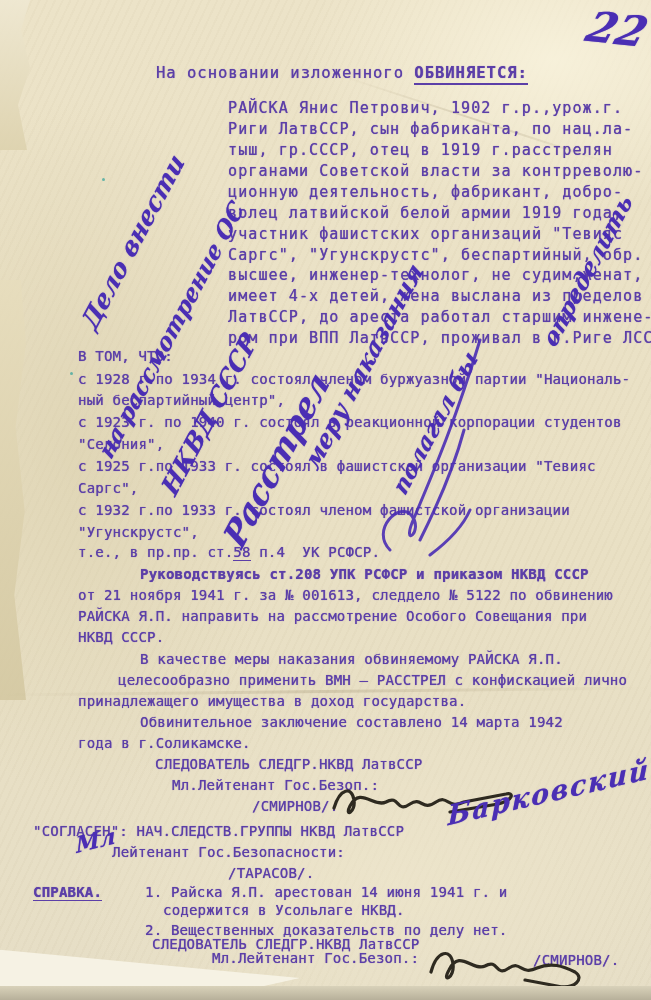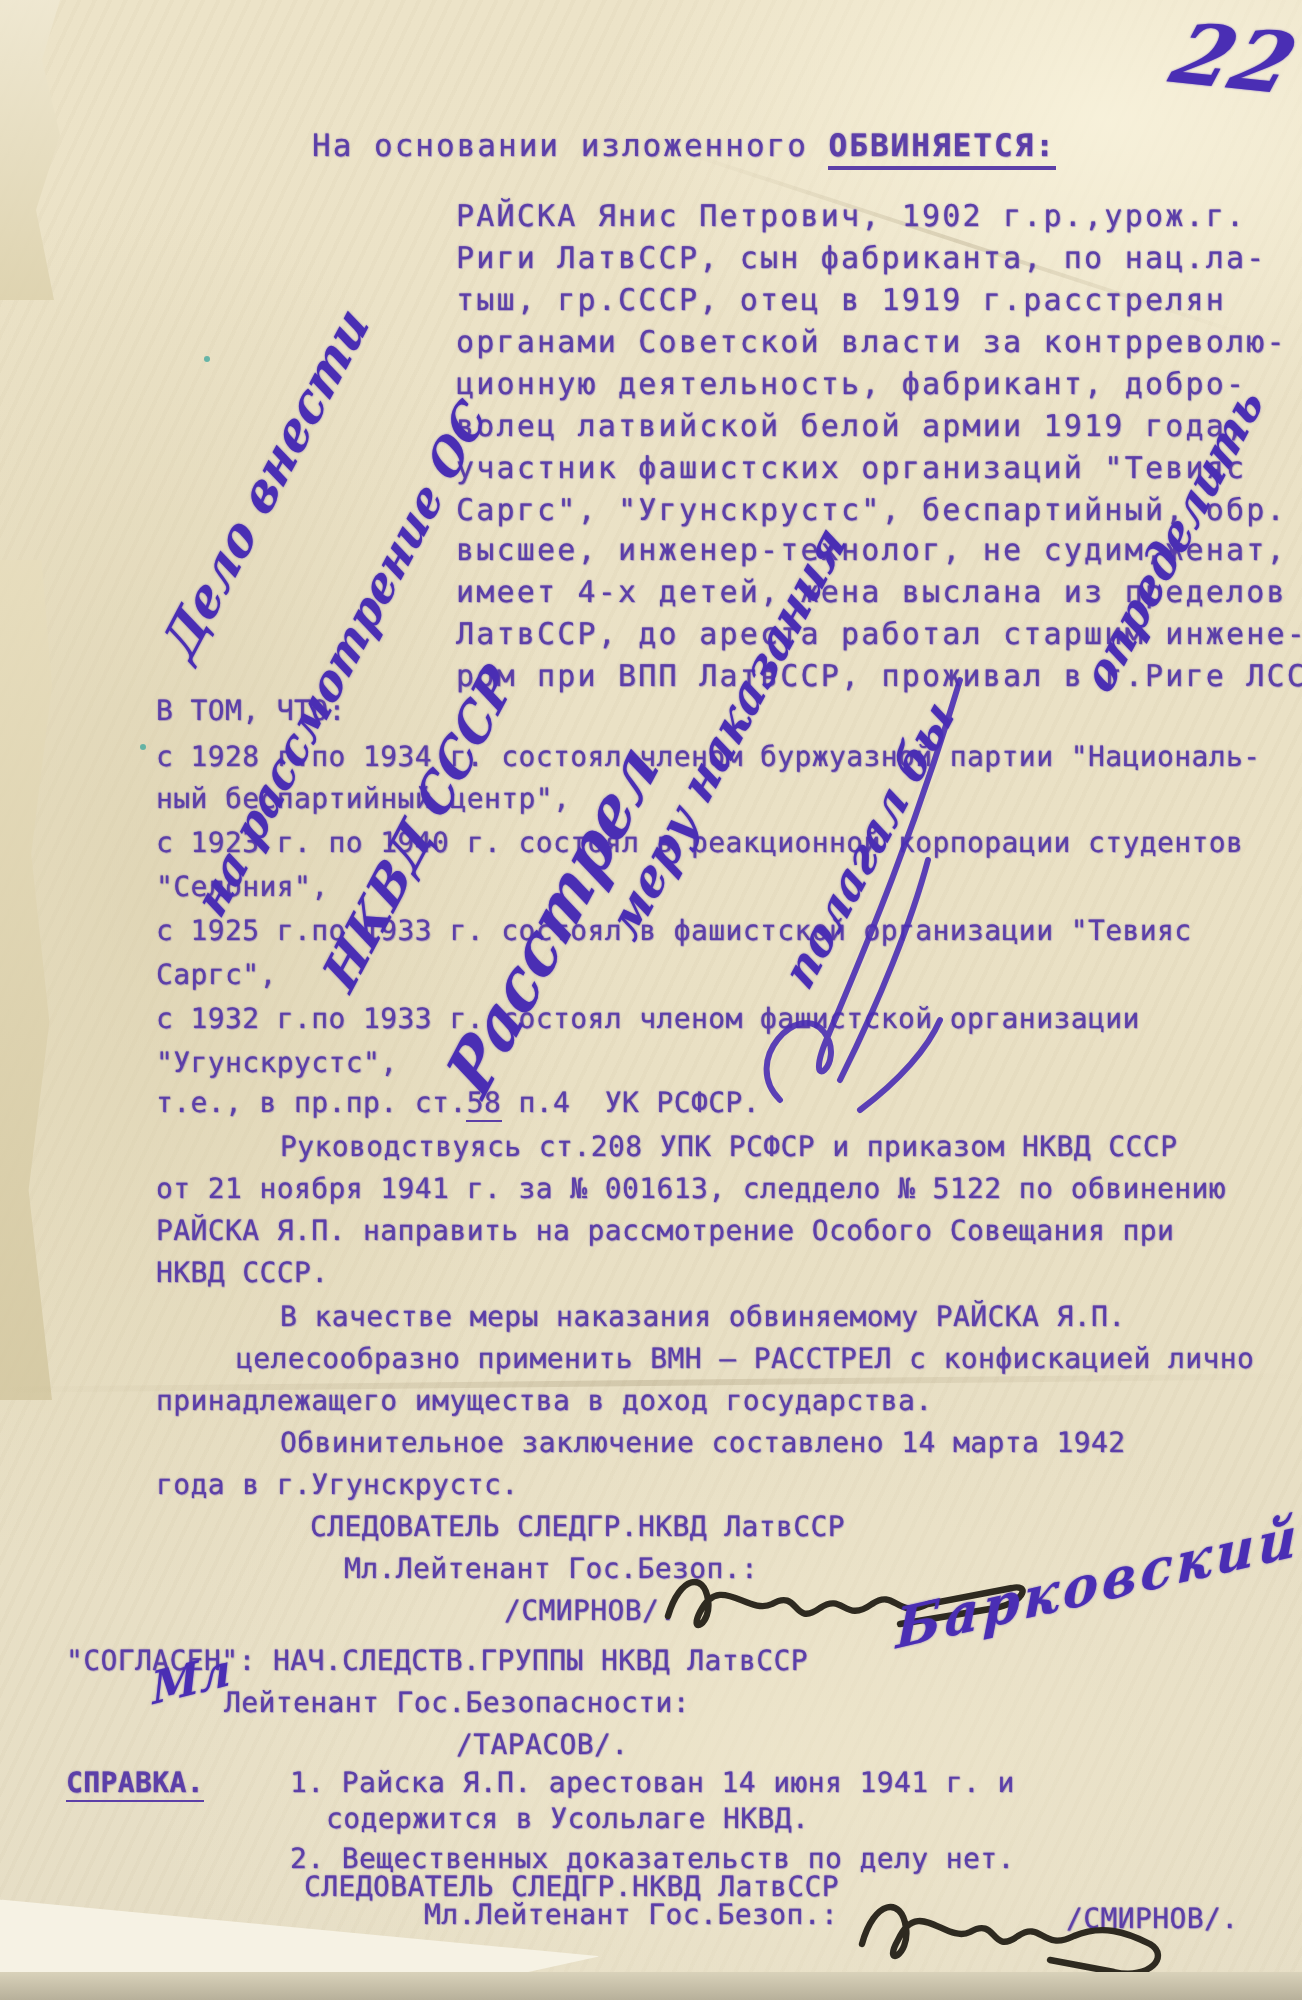--- a/index.html
+++ b/index.html
@@ -73,31 +73,31 @@
   <div class="t" style="left:78px;top:392px;">ный беспартийный центр",</div>
   <div class="t" style="left:78px;top:414px;">с 1923 г. по 1940 г. состоял в реакционной корпорации студентов</div>
   <div class="t" style="left:78px;top:436px;">"Селония",</div>
   <div class="t" style="left:78px;top:458px;">с 1925 г.по 1933 г. состоял в фашистской организации "Тевияс</div>
   <div class="t" style="left:78px;top:480px;">Саргс",</div>
   <div class="t" style="left:78px;top:502px;">с 1932 г.по 1933 г. состоял членом фашистской организации</div>
   <div class="t" style="left:78px;top:524px;">"Угунскрустс",</div>
 
   <div class="t" style="left:78px;top:544px;"><span>т.е., в пр.пр. ст.</span><span class="und1">58</span><span> п.4  УК РСФСР.</span></div>
 
-  <div class="t" style="left:140px;top:566px;">Руководствуясь ст.208 УПК РСФСР и приказом НКВД СССР</div>
+  <div class="t" style="left:140px;top:566px;font-weight:bold;">Руководствуясь ст.208 УПК РСФСР и приказом НКВД СССР</div>
   <div class="t" style="left:78px;top:587px;">от 21 ноября 1941 г. за № 001613, следдело № 5122 по обвинению</div>
   <div class="t" style="left:78px;top:608px;">РАЙСКА Я.П. направить на рассмотрение Особого Совещания при</div>
   <div class="t" style="left:78px;top:629px;">НКВД СССР.</div>
 
   <div class="t" style="left:140px;top:651px;">В качестве меры наказания обвиняемому РАЙСКА Я.П.</div>
   <div class="t" style="left:78px;top:672px;margin-left:40px;">целесообразно применить ВМН – РАССТРЕЛ с конфискацией лично</div>
   <div class="t" style="left:78px;top:693px;">принадлежащего имущества в доход государства.</div>
 
   <div class="t" style="left:140px;top:714px;">Обвинительное заключение составлено 14 марта 1942</div>
-  <div class="t" style="left:78px;top:735px;">года в г.Угунскрустс.</div>
+  <div class="t" style="left:78px;top:735px;">года в г.Соликамске.</div>
 
   <div class="t" style="left:155px;top:756px;">СЛЕДОВАТЕЛЬ СЛЕДГР.НКВД ЛатвССР</div>
   <div class="t" style="left:172px;top:777px;">Мл.Лейтенант Гос.Безоп.:</div>
   <div class="t" style="left:252px;top:798px;">/СМИРНОВ/.</div>
   <svg class="svgsig" style="left:330px;top:778px;" width="190" height="45" viewBox="0 0 190 45">
     <path d="M4,30 C10,10 22,8 24,22 C26,34 14,40 20,28 C30,8 44,30 56,24 C70,16 66,36 80,26 C92,18 92,34 106,24 C118,16 118,32 134,24 L176,16 C184,14 184,22 168,26 L120,34" fill="none" stroke="#2e2a20" stroke-width="3.2" stroke-linecap="round"></path>
   </svg>
 
   <div class="t" style="left:33px;top:823px;">"СОГЛАСЕН": НАЧ.СЛЕДСТВ.ГРУППЫ НКВД ЛатвССР</div>
   <div class="t" style="left:112px;top:844px;">Лейтенант Гос.Безопасности:</div>

